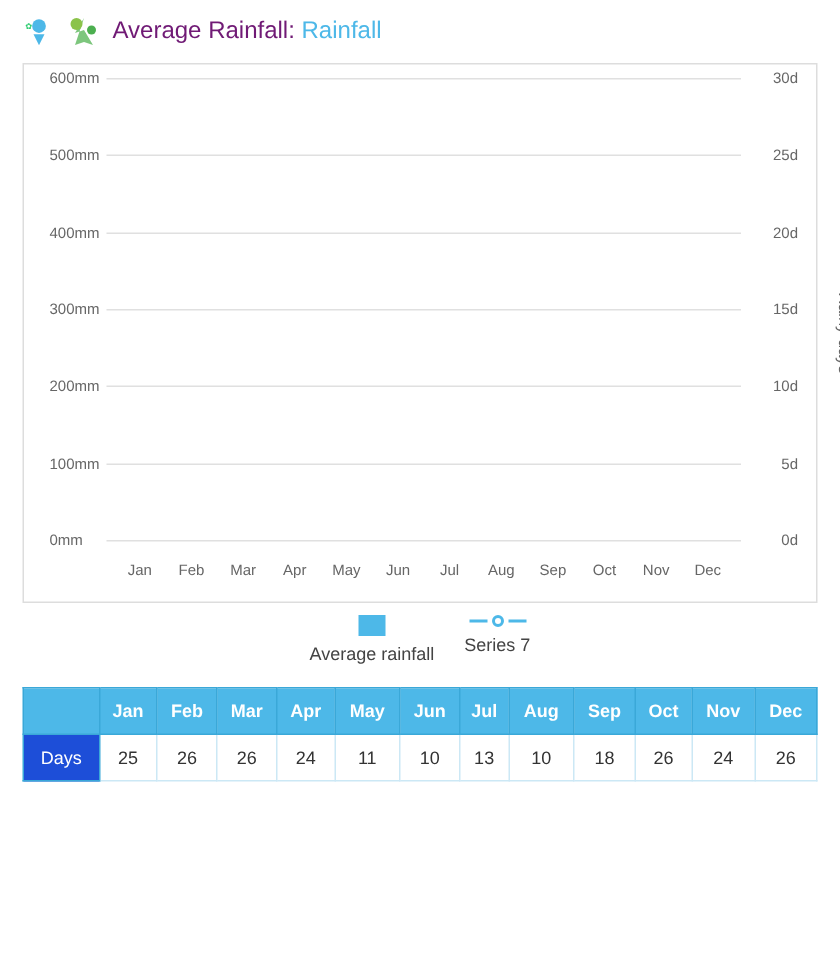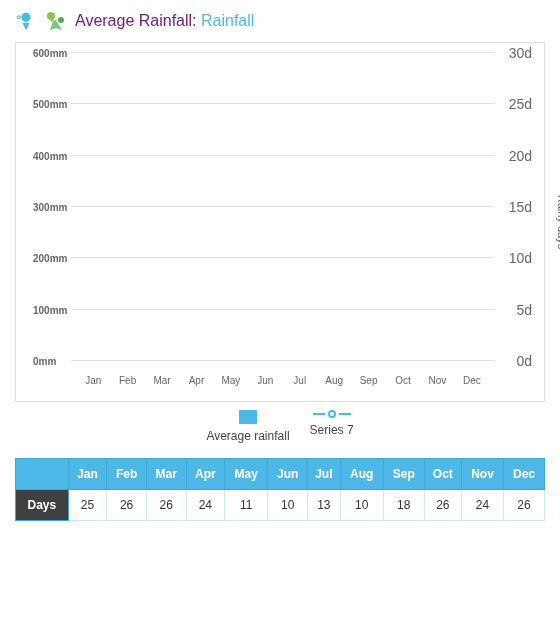--- a/index.html
+++ b/index.html
@@ -61,26 +61,25 @@
       position: absolute;
       left: 0; right: 0;
       border-top: 1px solid #e0e0e0;
     }
     .y-tick {
       position: absolute;
       left: -38px;
       font-size: 10px;
       color: #666;
       transform: translateY(-50%);
-      font-weight: bold;
     }
     .y-tick-right {
       position: absolute;
       right: -38px;
-      font-size: 14px;
+      font-size: 10px;
       color: #666;
       transform: translateY(-50%);
     }
     .bars-container {
       position: absolute;
       top: 0; left: 0; right: 0; bottom: 0;
       display: flex;
       align-items: flex-end;
       justify-content: space-around;
       padding: 0 5px;
@@ -325,21 +324,21 @@
           <th>Jul</th>
           <th>Aug</th>
           <th>Sep</th>
           <th>Oct</th>
           <th>Nov</th>
           <th>Dec</th>
         </tr>
       </thead>
       <tbody>
         <tr>
-          <td style="background: #404040; color: rgb(255, 255, 255); font-weight: bold;">Days</td>
+          <td style="background: #1d4ed8; color: rgb(255, 255, 255); font-weight: normal;">Days</td>
           <td>25</td>
           <td>26</td>
           <td>26</td>
           <td>24</td>
           <td>11</td>
           <td>10</td>
           <td>13</td>
           <td>10</td>
           <td>18</td>
           <td>26</td>

